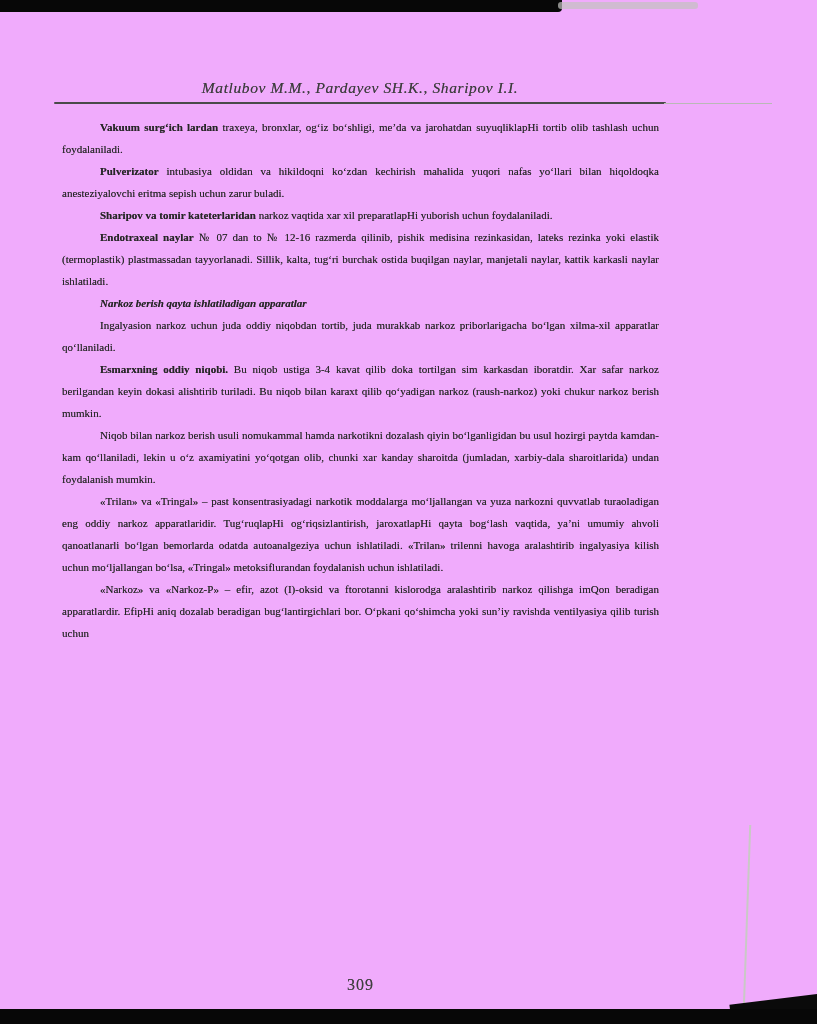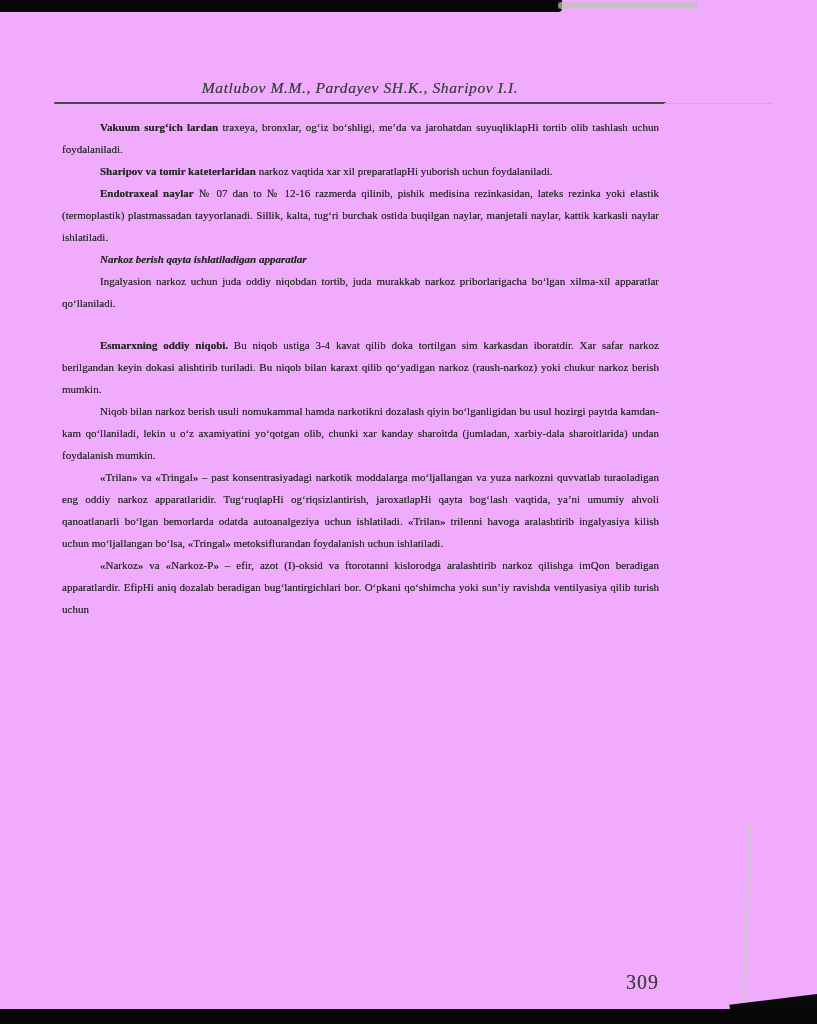--- a/index.html
+++ b/index.html
@@ -53,29 +53,29 @@
     position: absolute; top: 103px; left: 664px;
     width: 108px; height: 1px; background: #b9b9b6;
   }
   
   .page-body {
     position: absolute; top: 116px; left: 62px; width: 597px;
     font-size: 11px; line-height: 22px; text-align: justify;
     text-shadow: 0 0 .5px rgba(45,45,45,.65);
   }
   .page-body p { margin: 0; text-indent: 38px; }
-  .page-body p.spaced { margin-top: 20px; }
+  .page-body p.spaced { margin-top: 0; }
   .lead { font-weight: bold; }
   .section-heading {
     font-weight: bold; font-style: italic;
     margin: 6px 0 3px; text-indent: 38px;
   }
   .page-number {
     position: absolute; bottom: 30px; left: 62px; width: 597px;
-    text-align: right; font-size: 20px; color: #3f3f3f;
+    text-align: center; font-size: 16px; color: #3f3f3f;
     letter-spacing: 1px; text-shadow: 0 0 .5px rgba(60,60,60,.7);
   }
 </style>
 </head>
 <body>
 
 <div class="page">
 
   <div class="artifact-top"></div>
   <div class="artifact-top-light"></div>
@@ -83,20 +83,21 @@
   <div class="running-header">
     <span>Matlubov M.M., Pardayev SH.K., Sharipov I.I.</span>
   </div>
   <div class="header-rule"></div>
   <div class="header-rule-light"></div>
 
   <div class="page-body">
 
     <p><b class="lead">Vakuum surg‘ich lardan</b><span> traxeya, bronxlar, og‘iz bo‘shligi, me’da va jarohatdan suyuqliklapHi tortib olib tashlash uchun foydalaniladi.</span></p>
 
+    <p><b class="lead">Pulverizator</b><span> intubasiya oldidan va hikildoqni ko‘zdan kechirish mahalida yuqori nafas yo‘llari bilan hiqoldoqka anesteziyalovchi eritma sepish uchun zarur buladi.</span></p>
 
     <p><b class="lead">Sharipov va tomir kateterlaridan</b><span> narkoz vaqtida xar xil preparatlapHi yuborish uchun foydalaniladi.</span></p>
 
 
     <p><b class="lead">Endotraxeal naylar</b><span> № 07 dan to № 12-16 razmerda qilinib, pishik medisina rezinkasidan, lateks rezinka yoki elastik (termoplastik) plastmassadan tayyorlanadi. Sillik, kalta, tug‘ri burchak ostida buqilgan naylar, manjetali naylar, kattik karkasli naylar ishlatiladi.</span></p>
 
     <p class="section-heading">Narkoz berish qayta ishlatiladigan apparatlar</p>
 
     <p><span>Ingalyasion narkoz uchun juda oddiy niqobdan tortib, juda murakkab narkoz priborlarigacha bo‘lgan xilma-xil apparatlar qo‘llaniladi.</span></p>
 

